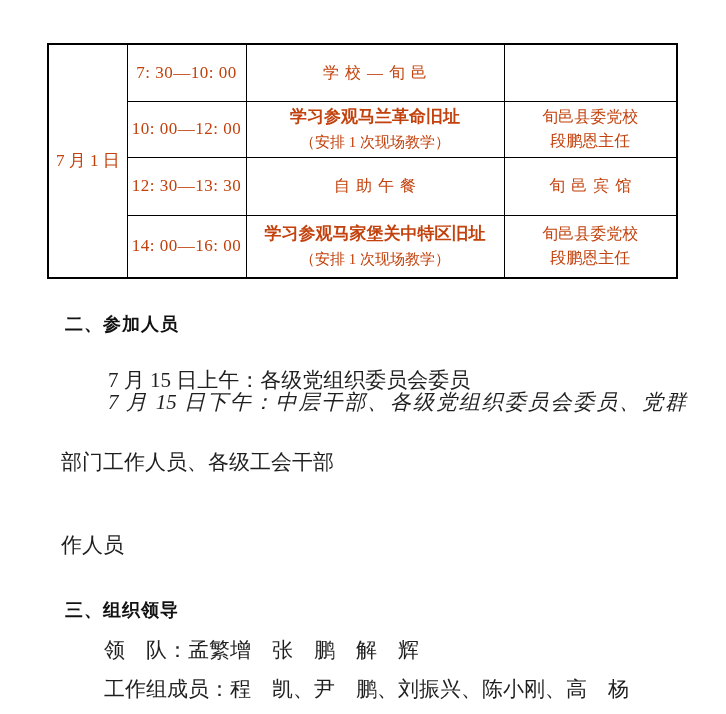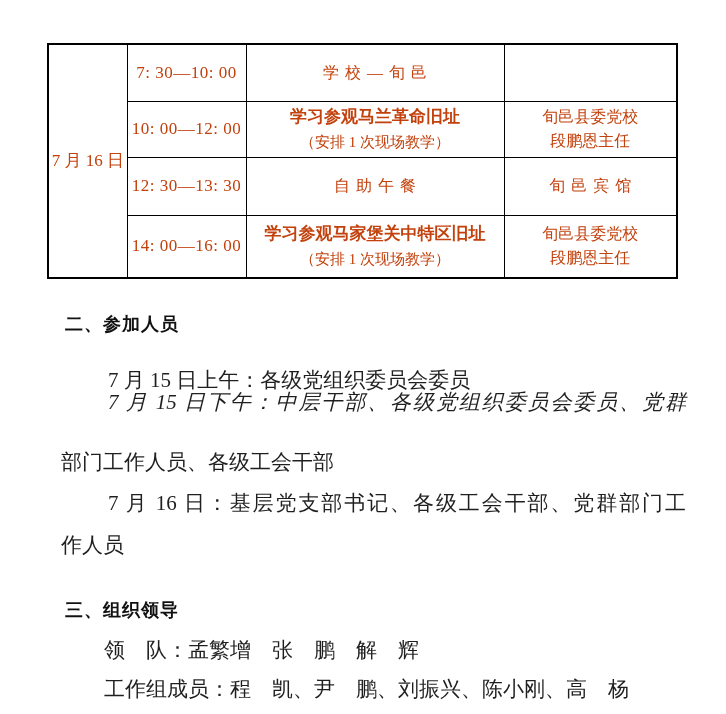--- a/index.html
+++ b/index.html
@@ -90,21 +90,21 @@
   <table class="schedule">
     <colgroup>
       <col class="col-date">
       <col class="col-time">
       <col class="col-activity">
       <col class="col-organizer">
     </colgroup>
     <tbody>
       <tr class="row-1">
         <td rowspan="4">
-          <span>7 月 16 日</span>
+          <span>7 月 1 日</span>
         </td>
         <td class="time-cell">7: 30—10: 00</td>
         <td>
           <div class="activity-title spread">学校—旬邑</div>
         </td>
         <td>
           <div class="organizer-line"></div>
         </td>
       </tr>
       <tr class="row-2">
@@ -139,21 +139,20 @@
         </td>
       </tr>
     </tbody>
   </table>
 
   <div id="heading-participants" class="sec-heading">二、参加人员</div>
 
   <div id="p-line1" class="line">7 月 15 日上午：各级党组织委员会委员</div>
   <div id="p-line2" class="line justify">7 月 15 日下午：中层干部、各级党组织委员会委员、党群</div>
   <div id="p-line3" class="line">部门工作人员、各级工会干部</div>
-  <div id="p-line4" class="line justify">7 月 16 日：基层党支部书记、各级工会干部、党群部门工</div>
   <div id="p-line5" class="line">作人员</div>
 
   <div id="heading-leadership" class="sec-heading">三、组织领导</div>
 
   <div id="l-line1" class="line">领　队：孟繁增　张　鹏　解　辉</div>
   <div id="l-line2" class="line">工作组成员：程　凯、尹　鹏、刘振兴、陈小刚、高　杨</div>
 
 </div>
 
 </body></html>

